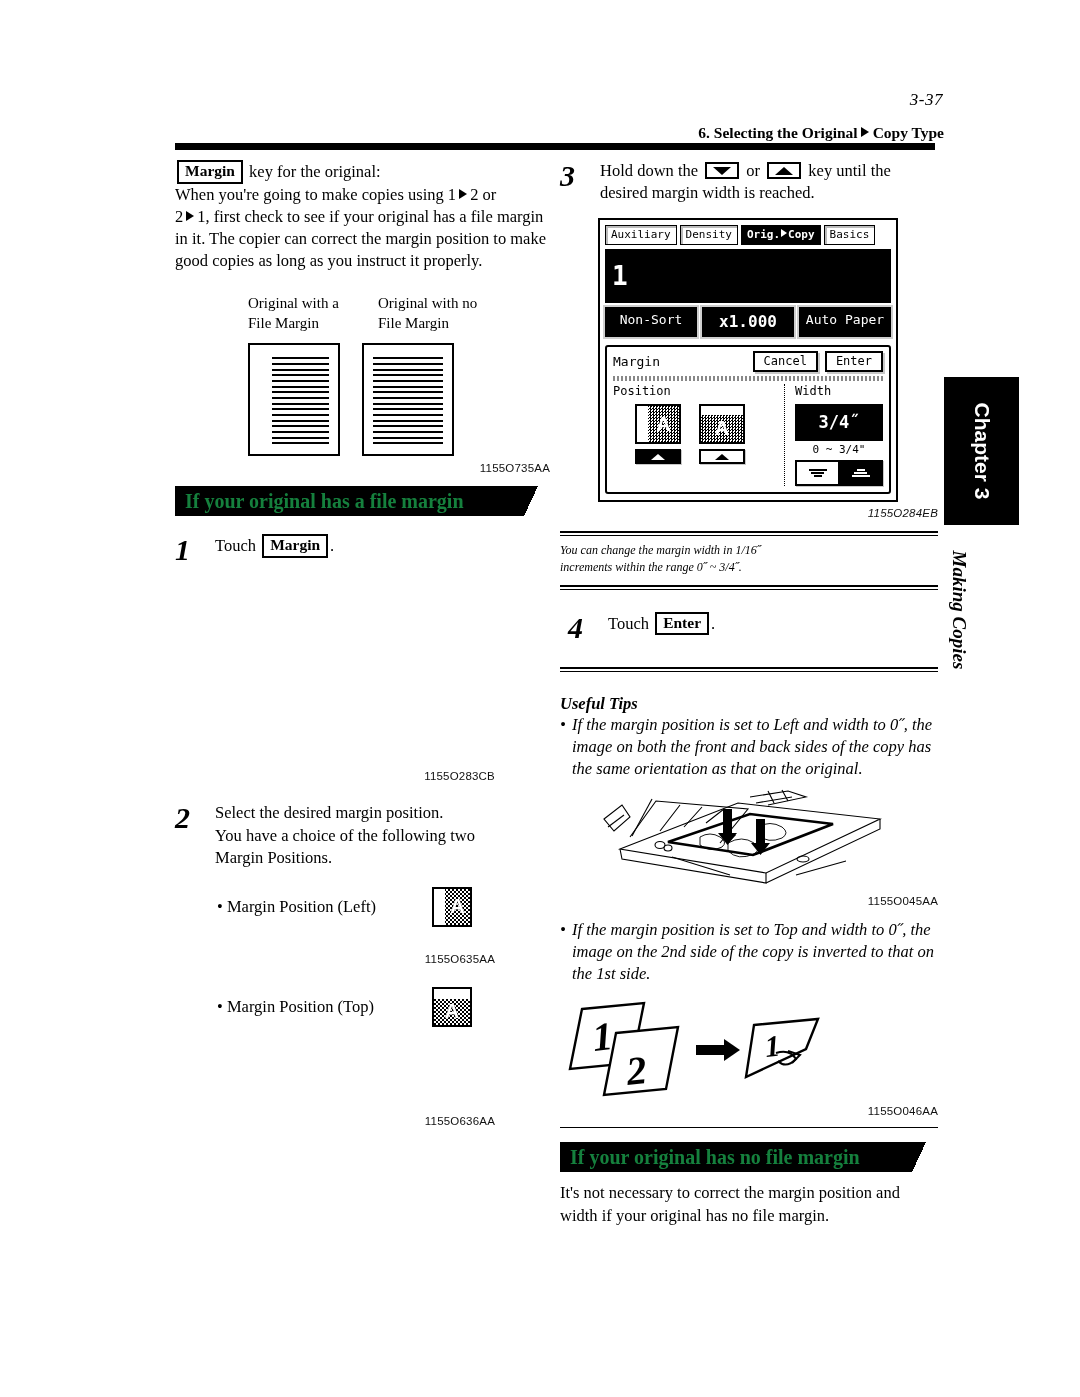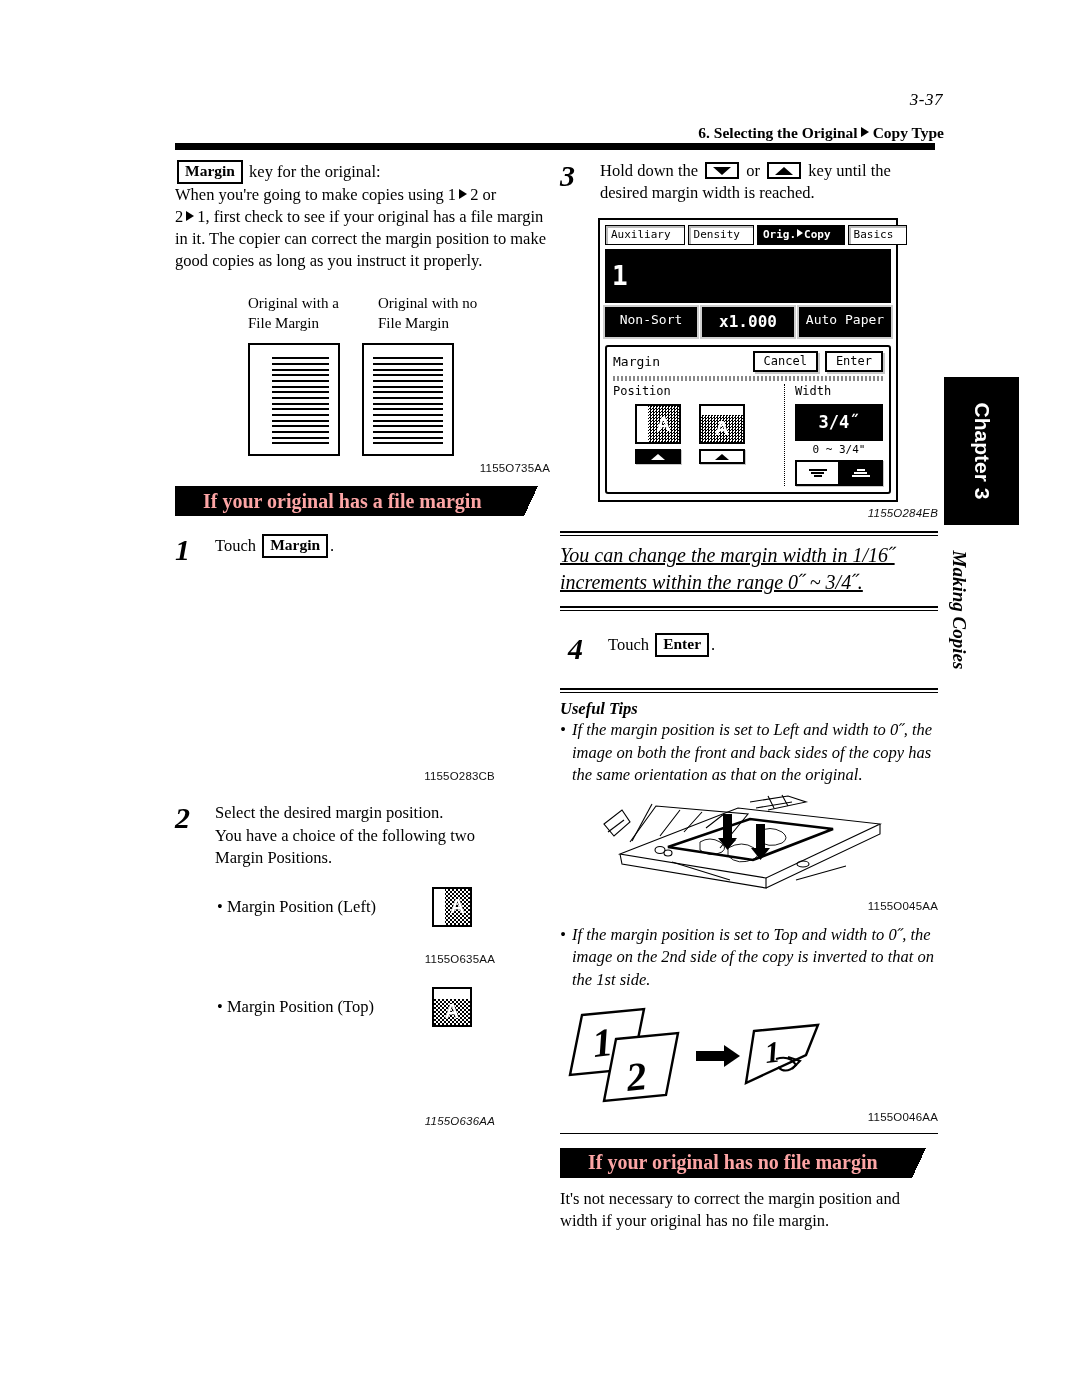--- a/index.html
+++ b/index.html
@@ -117,26 +117,26 @@
     display: block;
     height: 2px;
     background: #000;
   }
 
   
   .banner {
     position: relative;
     height: 30px;
     background: #000;
-    color: #fca5a5;
+    color: #15803d;
     display: flex;
     align-items: center;
     font-weight: bold;
     font-size: 20px;
-    padding-left: 28px;
+    padding-left: 10px;
     box-sizing: border-box;
   }
   .banner::after {
     content: "";
     position: absolute;
     right: -0px;
     top: 0;
     width: 14px;
     height: 30px;
     background: linear-gradient(to bottom right, #000 50%, #fff 50%);
@@ -247,21 +247,21 @@
     font-family: "DejaVu Sans Mono", monospace;
   }
   .lcd-tabs {
     display: flex;
     align-items: flex-end;
     gap: 3px;
   }
   .tab {
     border: 1.5px solid #000;
     font-size: 11px;
-    padding: 2px 13px 3px 5px;
+    padding: 2px 5px 3px 5px;
     background: #fff;
     white-space: nowrap;
     box-shadow: 2px 2px 0 #bbb inset;
   }
   .tab.active {
     background: #000;
     color: #fff;
     font-weight: bold;
     box-shadow: none;
   }
@@ -439,23 +439,22 @@
   }
   .rule-single { border-top: 1.5px solid #000; height: 0; }
 
   .tip-head {
     font-style: italic;
     font-weight: bold;
     font-size: 16.5px;
   }
   .tip-body {
     font-style: italic;
-    font-size: 20px;
+    font-size: 12px;
     line-height: 1.35;
-    text-decoration: underline;
   }
   .tip-bullet {
     display: flex;
     font-style: italic;
     font-size: 16.5px;
     line-height: 1.35;
   }
   .tip-bullet .dot { width: 12px; flex: 0 0 12px; }
 
   
@@ -608,21 +607,21 @@
     </div>
     <div class="fig-id" style="text-align:right; padding-right:55px; margin-top:26px;">1155O635AA</div>
 
     <div class="mp-row" style="margin-top:22px; padding-left:42px;">
       <div class="lbl">• Margin Position (Top)</div>
       <div class="icon-pos top">
         <div class="white-strip"></div>
         <div class="glyph">A</div>
       </div>
     </div>
-    <div class="fig-id" style="text-align:right; padding-right:55px; margin-top:88px;font-style:italic;">1155O636AA</div>
+    <div class="fig-id" style="text-align:right; padding-right:55px; margin-top:88px;">1155O636AA</div>
   </div>
 
   <div class="col-right">
 
     <div class="step">
       <div class="step-num">3</div>
       <div class="step-body">
         <span>Hold down the</span>
         <span class="keycap down"></span>
         <span>or</span>
@@ -723,21 +722,21 @@
 
     <div class="step" style="margin-top:22px; padding-left:8px;">
       <div class="step-num">4</div>
       <div class="step-body">
         <span>Touch</span>
         <span class="key-inline">Enter</span><span>.</span>
       </div>
     </div>
 
     <div class="rule-double" style="margin-top:24px;"></div>
-    <div style="margin-top:6px;">
+    <div style="margin-top:22px;">
       <div class="tip-head">Useful Tips</div>
       <div class="tip-bullet">
         <div class="dot">•</div>
         <div>If the margin position is set to Left and width to 0˝, the image on both the front and back sides of the copy has the same orientation as that on the original.</div>
       </div>
 
       <div class="illus" style="height:108px; margin-top:6px;">
         <svg width="378" height="108" viewBox="0 0 378 108">
           <g fill="none" stroke="#000" stroke-width="1.1">
             <path d="M60 62 L178 16 L320 32 L206 86 Z"></path>

